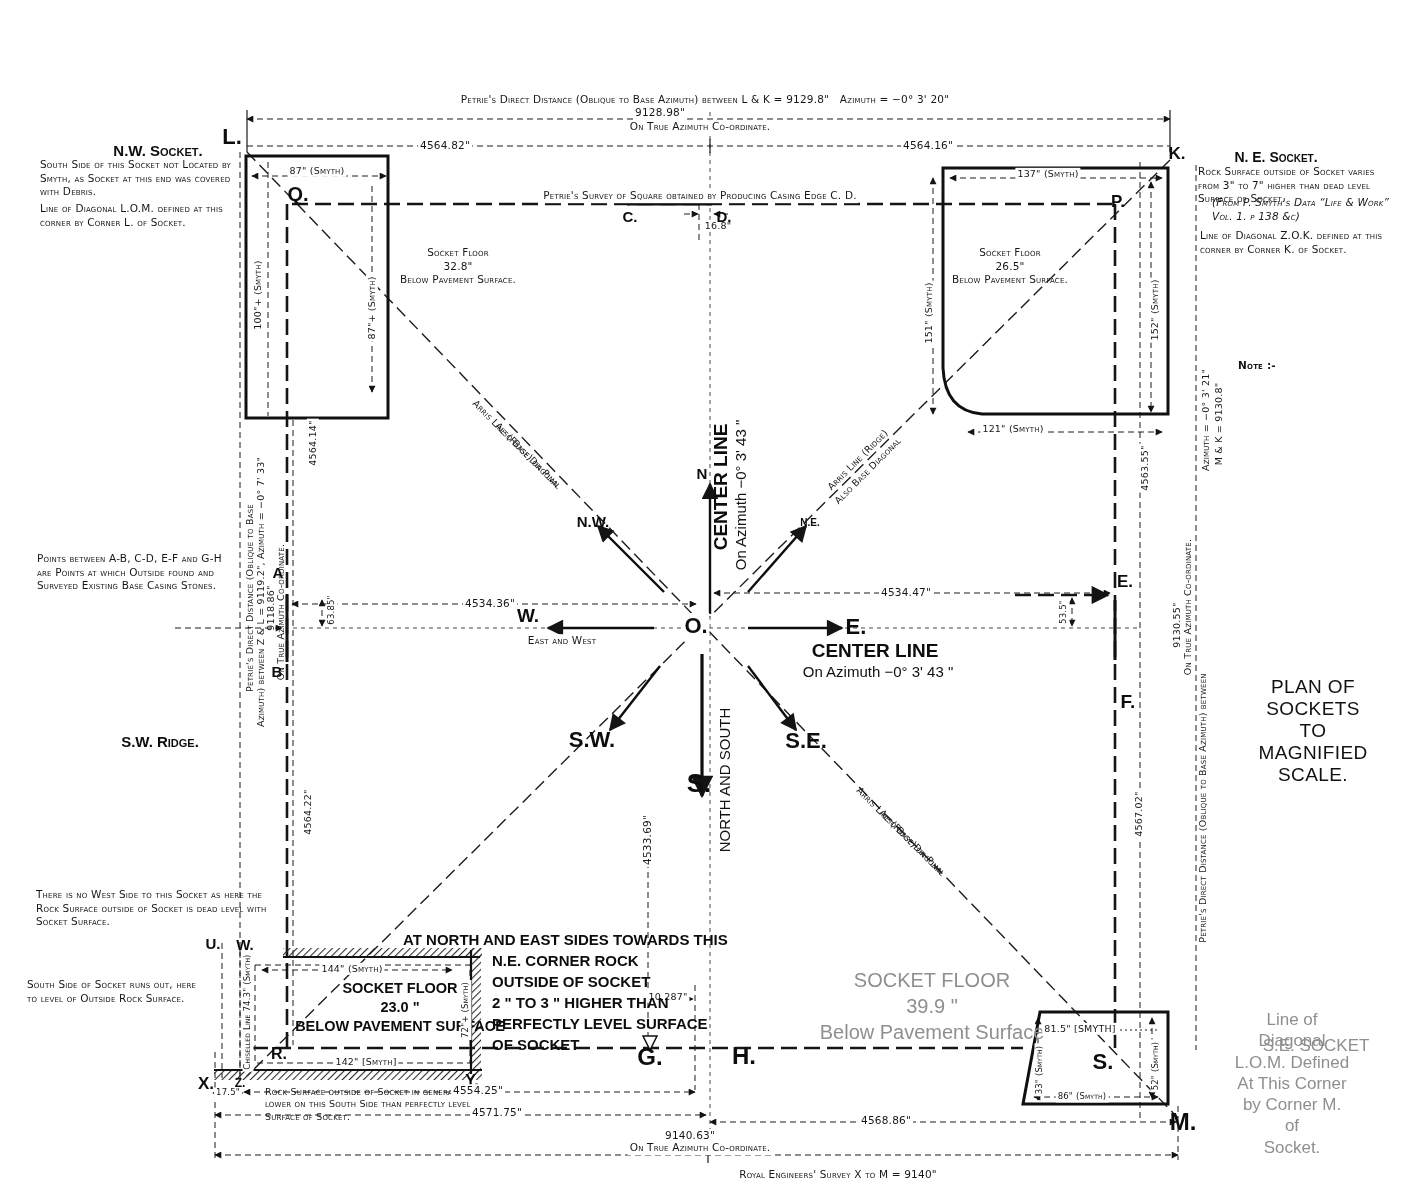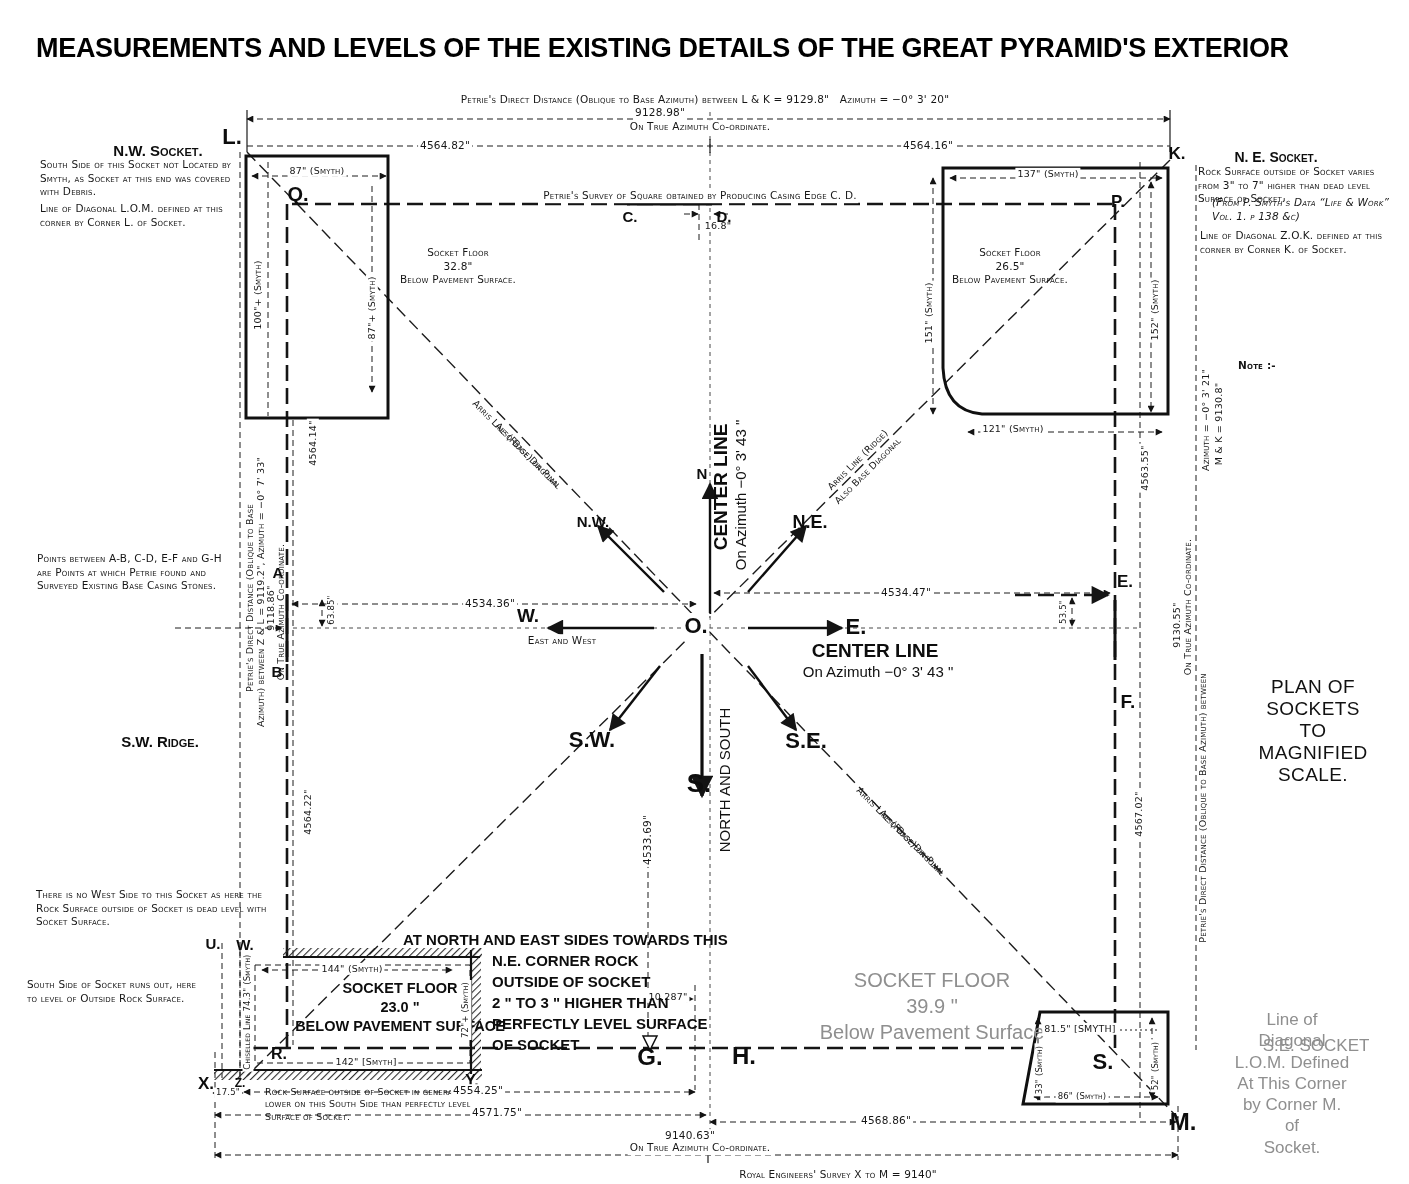--- a/index.html
+++ b/index.html
@@ -131,21 +131,20 @@
     </g>
     <g stroke-width="2.2" stroke="#101010">
       <line x1="283" y1="957" x2="480" y2="957"></line>
       <line x1="471" y1="950" x2="471" y2="1074"></line>
       <line x1="214" y1="1070" x2="482" y2="1070"></line>
     </g>
     <path d="M643,1036 L657,1036 L650,1050 Z" fill="#fff" stroke="#111" stroke-width="1.5"></path>
   </g>
 </svg>
 
-<div class="L t" style="left:36px;top:34px">MEASUREMENTS AND LEVELS OF THE EXISTING DETAILS OF THE GREAT PYRAMID'S EXTERIOR</div>
 
 <div class="L h c" style="left:705px;top:100px">Petrie's Direct Distance (Oblique to Base Azimuth) between L &amp; K = 9129.8" Azimuth = −0° 3' 20"</div>
 <div class="L h c bg" style="left:660px;top:113px">9128.98"</div>
 <div class="L h c bg" style="left:700px;top:127px">On True Azimuth Co-ordinate.</div>
 <div class="L h c bg" style="left:445px;top:146px">4564.82"</div>
 <div class="L h c bg" style="left:928px;top:146px">4564.16"</div>
 <div class="L h c bg" style="left:700px;top:196px">Petrie's Survey of Square obtained by Producing Casing Edge C. D.</div>
 <div class="L h9 h c bg" style="left:718px;top:226px">16.8"</div>
 
 <div class="L b c" style="left:232px;top:137px;font-size:22px">L.</div>
@@ -165,21 +164,21 @@
 <div class="L b c" style="left:279px;top:1054px;font-size:16px">R.</div>
 <div class="L b c" style="left:1103px;top:1062px;font-size:22px">S.</div>
 <div class="L b c" style="left:213px;top:943px;font-size:15px">U.</div>
 <div class="L b c" style="left:245px;top:944px;font-size:15px">W.</div>
 <div class="L b c" style="left:206px;top:1084px;font-size:17px">X.</div>
 <div class="L b c" style="left:472px;top:1081px;font-size:16px">Y.</div>
 <div class="L b c" style="left:240px;top:1083px;font-size:12px">Z.</div>
 <div class="L b c" style="left:1183px;top:1122px;font-size:24px">M.</div>
 
 <div class="L b c" style="left:593px;top:521px;font-size:15px">N.W.</div>
-<div class="L b c" style="left:810px;top:522px;font-size:18px">N.E.</div>
+<div class="L b c" style="left:810px;top:522px;font-size:10px">N.E.</div>
 <div class="L b c" style="left:528px;top:616px;font-size:19px">W.</div>
 <div class="L h c bg" style="left:562px;top:641px">East and West</div>
 <div class="L b c" style="left:856px;top:627px;font-size:22px">E.</div>
 <div class="L b c" style="left:699px;top:783px;font-size:26px">S.</div>
 <div class="L b c" style="left:592px;top:740px;font-size:22px">S.W.</div>
 <div class="L b c" style="left:806px;top:741px;font-size:22px">S.E.</div>
 <div class="L v" style="left:724px;top:780px;font:400 15px 'Liberation Sans',sans-serif">NORTH AND SOUTH</div>
 <div class="L b v" style="left:721px;top:487px;font-size:19px">CENTER LINE</div>
 <div class="L v" style="left:740px;top:495px;font:400 15px 'Liberation Sans',sans-serif">On Azimuth −0° 3' 43 "</div>
 <div class="L b c" style="left:875px;top:651px;font-size:19px">CENTER LINE</div>
@@ -231,21 +230,21 @@
 <div class="L h h9 v" style="left:1177px;top:625px">9130.55"</div>
 <div class="L h h9 v" style="left:1188px;top:607px">On True Azimuth Co-ordinate.</div>
 <div class="L h h9 v" style="left:1203px;top:808px">Petrie's Direct Distance (Oblique to Base Azimuth) between</div>
 <div class="L h h9 v bg" style="left:1139px;top:814px">4567.02"</div>
 
 <div class="L h c bg" style="left:490px;top:604px">4534.36"</div>
 <div class="L h c bg" style="left:906px;top:593px">4534.47"</div>
 <div class="L h v bg" style="left:648px;top:840px">4533.69"</div>
 <div class="L h h9 c bg" style="left:668px;top:997px">10.287"</div>
 
-<div class="L h w" style="left:37px;top:552px;width:195px">Points between A-B, C-D, E-F and G-H are Points at which Petrie found and Surveyed Existing Base Casing Stones.</div>
+<div class="L h w" style="left:37px;top:552px;width:195px">Points between A-B, C-D, E-F and G-H are Points at which Outside found and Surveyed Existing Base Casing Stones.</div>
 <div class="L b c sc" style="left:160px;top:741px;font-size:15px">S.W. Ridge.</div>
 <div class="L h w" style="left:36px;top:888px;width:240px">There is no West Side to this Socket as here the Rock Surface outside of Socket is dead level with Socket Surface.</div>
 <div class="L h w" style="left:27px;top:978px;width:172px">South Side of Socket runs out, here to level of Outside Rock Surface.</div>
 
 <div class="L h h85 v bg" style="left:248px;top:1012px">Chiselled Line 74.3" (Smyth)</div>
 <div class="L h h9 c bg" style="left:352px;top:969px">144" (Smyth)</div>
 <div class="L b c pre" style="left:400px;top:1007px;font-size:14.5px;line-height:1.3">SOCKET FLOOR
 23.0 "
 BELOW PAVEMENT SURFACE</div>
 <div class="L h h85 v bg" style="left:466px;top:1010px">72"+ (Smyth)</div>

